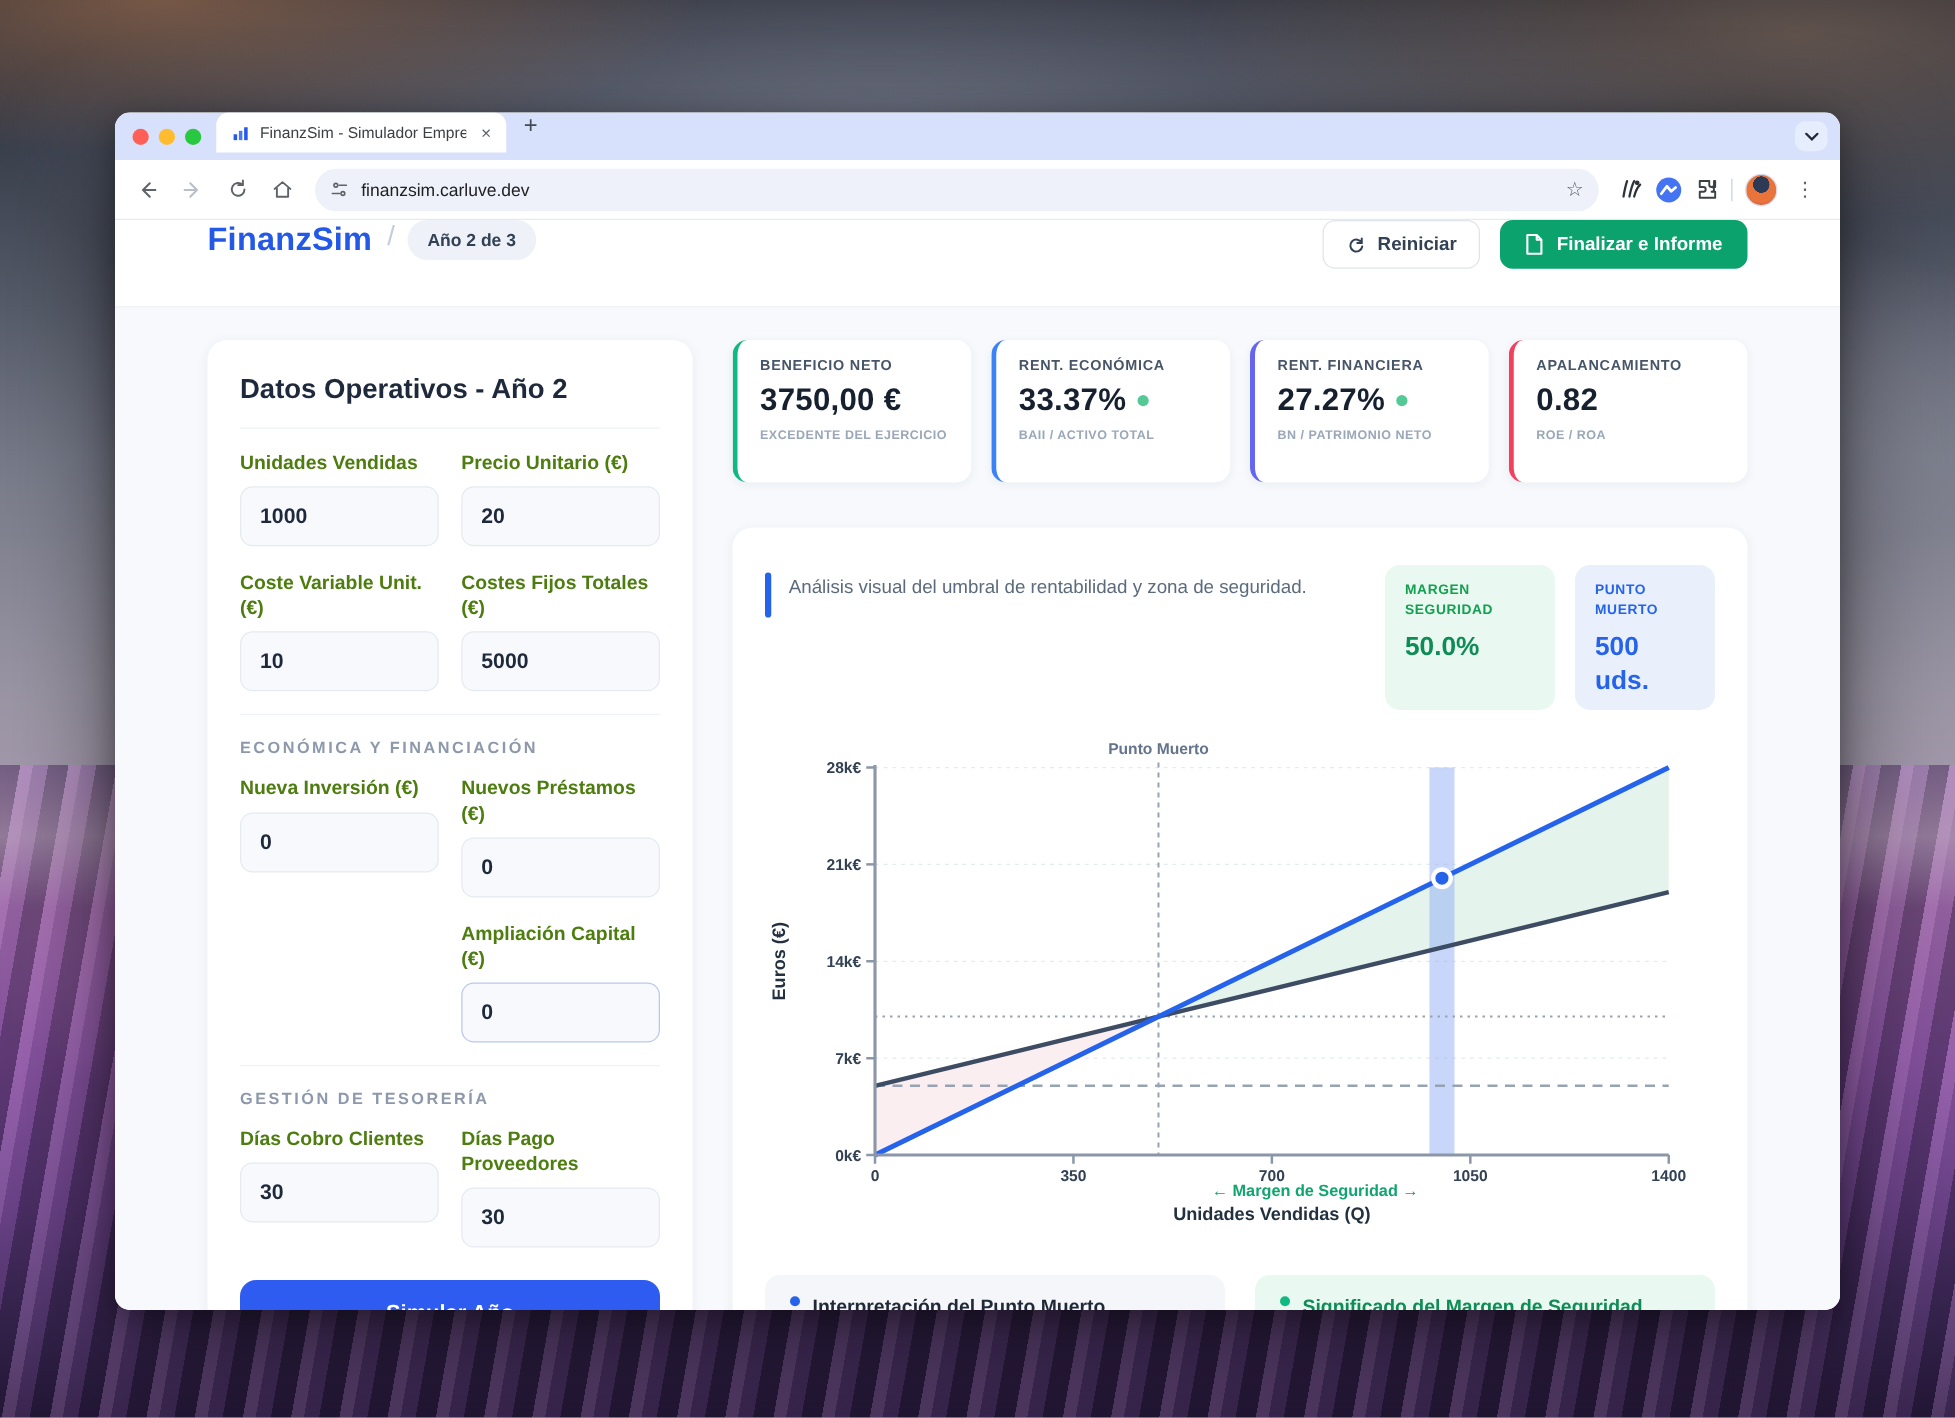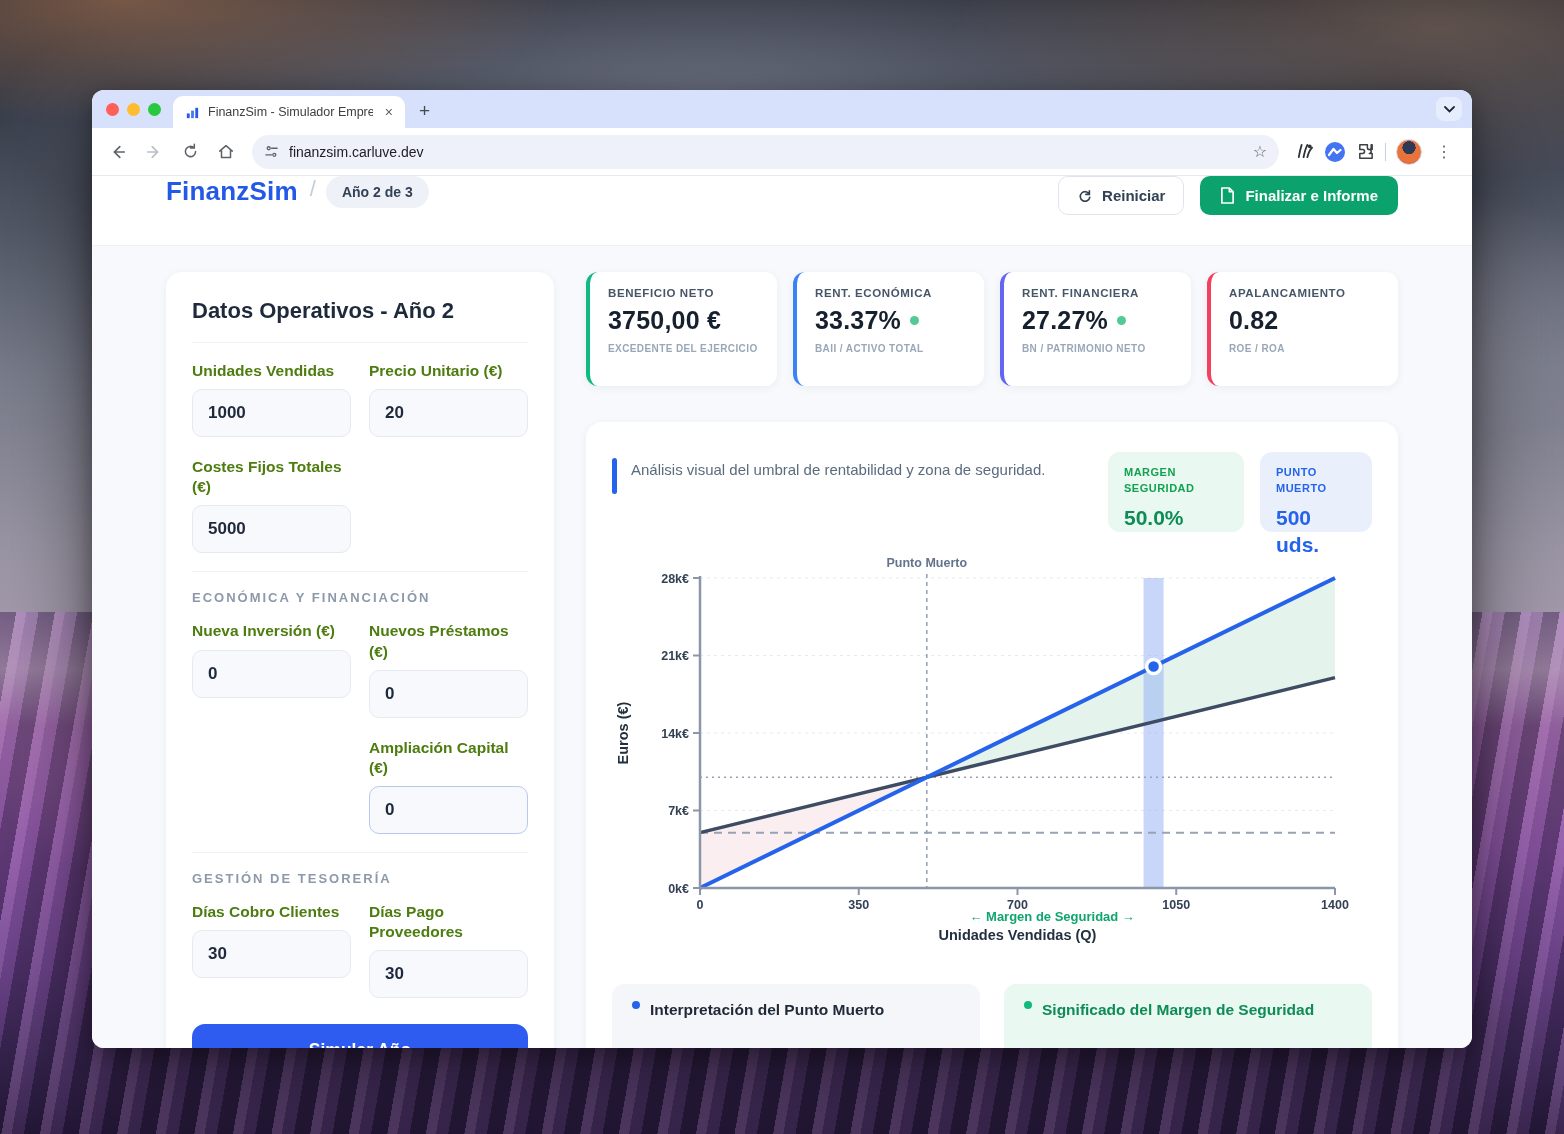--- a/index.html
+++ b/index.html
@@ -23,21 +23,21 @@
       linear-gradient(180deg,#a78fb4 0%,#97659f 22%,#84519b 45%,#613d7e 68%,#3c2a55 86%,#221834 100%);
   }
   .bg-haze { position:absolute; left:0; right:0; top:54%; height:10%;
     background:linear-gradient(180deg, rgba(175,160,175,.0), rgba(190,170,190,.45), rgba(167,143,180,0)); }
 
   
   .window { position:absolute; left:92px; top:90px; width:1380px; height:958px;
     border-radius:12px; overflow:hidden; background:#fff;
     box-shadow:0 40px 90px rgba(0,0,0,.5), 0 6px 24px rgba(0,0,0,.35); }
 
-  .tabstrip { height:38px; background:#d7e1fb; display:flex; align-items:flex-end; position:relative; }
+  .tabstrip { height:38px; background:#d7e1fb; display:flex; position:relative; }
   .traffic { display:flex; gap:8px; align-items:center; height:100%; padding:0 12px 0 14px; }
   .light { width:13px; height:13px; border-radius:50%; }
   .light.red{ background:#ff5f57; } .light.yellow{ background:#febc2e; } .light.green{ background:#28c840; }
   .tab { height:32px; width:232px; background:#fff; border-radius:10px 10px 0 0; display:flex; align-items:center; gap:8px; padding:0 8px 0 12px; }
   .tab-title { flex:1; font-size:12.5px; color:#3c4043; white-space:nowrap; overflow:hidden; }
   .tab-close { font-size:14px; color:#5f6368; padding:0 4px; cursor:default; }
   .newtab { font-size:19px; color:#444a54; padding:0 14px 6px 14px; }
   .tab-search { position:absolute; right:10px; top:7px; width:26px; height:24px; background:#e6edfd; border-radius:8px;
     display:flex; align-items:center; justify-content:center; font-size:12px; color:#1f2937; font-weight:bold; }
 
@@ -90,21 +90,21 @@
   .stat-dot { width:9px; height:9px; border-radius:50%; background:#55c995; }
   .stat-sub { font-size:10px; font-weight:bold; letter-spacing:.4px; color:#9aa7b8; }
 
   .chart-card { background:#fff; border-radius:16px; box-shadow:0 2px 10px rgba(23,43,77,.06); margin-top:36px; padding:30px 26px 26px; }
   .chart-head { display:flex; justify-content:space-between; gap:20px; }
   .chart-head-left { display:flex; gap:14px; max-width:480px; }
   .accent-bar { width:5px; height:36px; border-radius:3px; background:#2563eb; margin-top:6px; flex:none; }
   .chart-title { font-size:23px; font-weight:bold; color:#1f2937; line-height:1.35; }
   .chart-sub { font-size:15px; color:#5b6b7e; margin-top:9px; }
   .badges { display:flex; gap:16px; }
-  .badge { border-radius:12px; padding:13px 16px; height:80px; }
+  .badge { border-radius:12px; padding:13px 16px; height:116px; }
   .badge.green { background:#e9f8f0; width:136px; }
   .badge.blue  { background:#e9f0fc; width:112px; }
   .badge-label { font-size:11px; font-weight:bold; letter-spacing:.5px; line-height:1.45; }
   .badge.green .badge-label { color:#12a150; }
   .badge.blue  .badge-label { color:#2563eb; }
   .badge-value { font-size:21px; font-weight:bold; margin-top:7px; line-height:1.3; }
   .badge.green .badge-value { color:#0e8c55; }
   .badge.blue  .badge-value { color:#2563eb; max-width:64px; }
 
   .chart-wrap { margin-top:18px; }
@@ -236,20 +236,24 @@
         <div class="divider"></div>
 
         <div class="fgrid">
           <div class="field">
             <label>Unidades Vendidas</label>
             <input value="1000" style="">
           </div>
           <div class="field">
             <label>Precio Unitario (€)</label>
             <input value="20" style="">
+          </div>
+          <div class="field">
+            <label>Coste Variable Unit. (€)</label>
+            <input value="10" style="">
           </div>
           <div class="field">
             <label>Costes Fijos Totales (€)</label>
             <input value="5000" style="">
           </div>
         </div>
 
         <div class="divider"></div>
         <div class="section-head">ECONÓMICA Y FINANCIACIÓN</div>
         <div class="fgrid">

